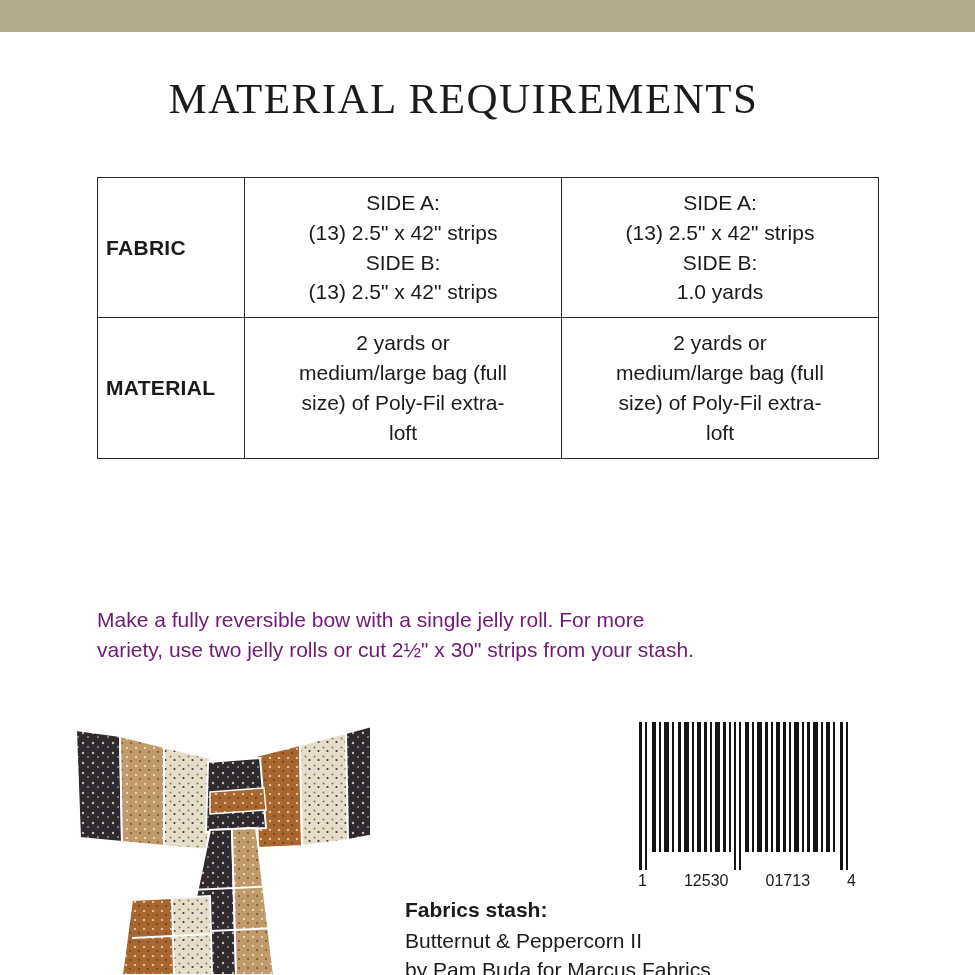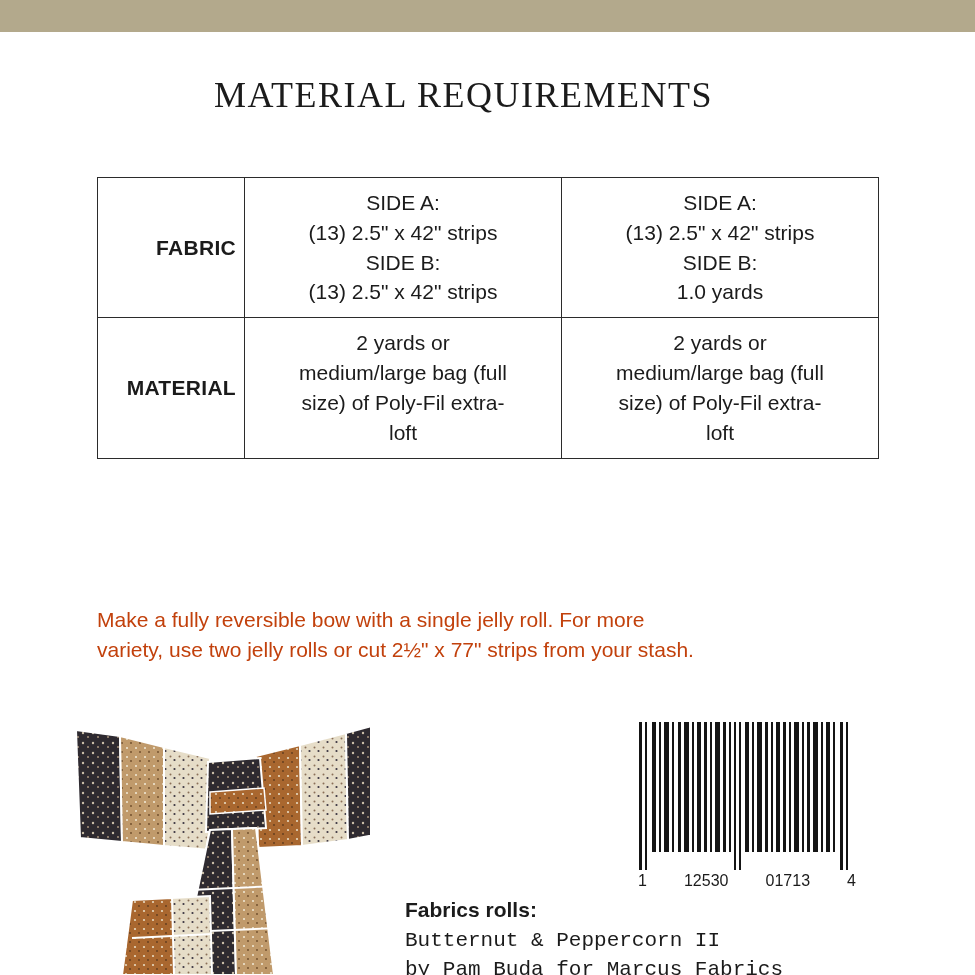--- a/index.html
+++ b/index.html
@@ -32,21 +32,21 @@
     background: #b3a98c;
   }
   
   .title {
     position: absolute;
     left: 0;
     top: 74px;
     width: 927px;
     text-align: center;
     font-family: "Liberation Serif", serif;
-    font-size: 36px;
+    font-size: 43px;
     letter-spacing: 1.5px;
     color: #1b1b1b;
     font-weight: 400;
   }
   
   .table-wrap {
     position: absolute;
     left: 97px;
     top: 177px;
     width: 781px;
@@ -72,42 +72,42 @@
   }
   .hdr {
     text-align: center;
     font-weight: bold;
     font-size: 22px;
     line-height: 1.35;
     letter-spacing: 0.4px;
     height: 96px;
   }
   .rowlabel {
-    text-align: right;
+    text-align: left;
     font-weight: bold;
     font-size: 21px;
     letter-spacing: 0.3px;
   }
   .cell {
     text-align: center;
     font-size: 21px;
     line-height: 1.42;
     color: #1b1b1b;
     margin-top: 36px;
   }
   .cell .sub { display: block; }
   
   .intro {
     position: absolute;
     left: 97px;
     top: 605px;
     width: 790px;
     font-size: 21px;
     line-height: 1.45;
-    color: #c2410c;
+    color: #701a75;
   }
   
   .photo {
     position: absolute;
     left: 60px;
     top: 700px;
     width: 310px;
     height: 275px;
     overflow: hidden;
   }
@@ -141,21 +141,20 @@
     width: 430px;
   }
   .fabrics .heading {
     font-size: 21px;
     font-weight: bold;
     margin-bottom: 4px;
   }
   .fabrics .line {
     font-size: 21px;
     line-height: 1.4;
-    font-family: Liberation Mono, monospace;
   }
 </style>
 </head>
 <body>
 
 <div id="page">
 
   <div class="top-band"></div>
 
   <div class="title">MATERIAL REQUIREMENTS</div>
@@ -199,21 +198,21 @@
             <span class="sub">size) of Poly-Fil extra-</span>
             <span class="sub">loft</span>
           </td>
         </tr>
       </tbody>
     </table>
   </div>
 
   <div class="intro">
     <div>Make a fully reversible bow with a single jelly roll. For more</div>
-    <div>variety, use two jelly rolls or cut 2½" x 77" strips from your stash.</div>
+    <div>variety, use two jelly rolls or cut 2½" x 30" strips from your stash.</div>
   </div>
 
   <div class="photo">
     <svg width="310" height="275" viewBox="0 0 310 275" xmlns="http://www.w3.org/2000/svg">
       <defs>
         <pattern id="pFloralDark" width="10" height="10" patternUnits="userSpaceOnUse">
           <rect width="10" height="10" fill="#2e2a30"></rect>
           <circle cx="3" cy="3" r="1.2" fill="#cbbfa9"></circle>
           <circle cx="8" cy="7" r="1" fill="#a8927a"></circle>
         </pattern>
@@ -310,18 +309,18 @@
     </svg>
     <div class="barcode-digits">
       <span>1</span>
       <span>12530</span>
       <span>01713</span>
       <span>4</span>
     </div>
   </div>
 
   <div class="fabrics">
-    <div class="heading">Fabrics rolls:</div>
+    <div class="heading">Fabrics stash:</div>
     <div class="line">Butternut &amp; Peppercorn II</div>
     <div class="line">by Pam Buda for Marcus Fabrics</div>
   </div>
 
 </div>
 
 </body></html>

